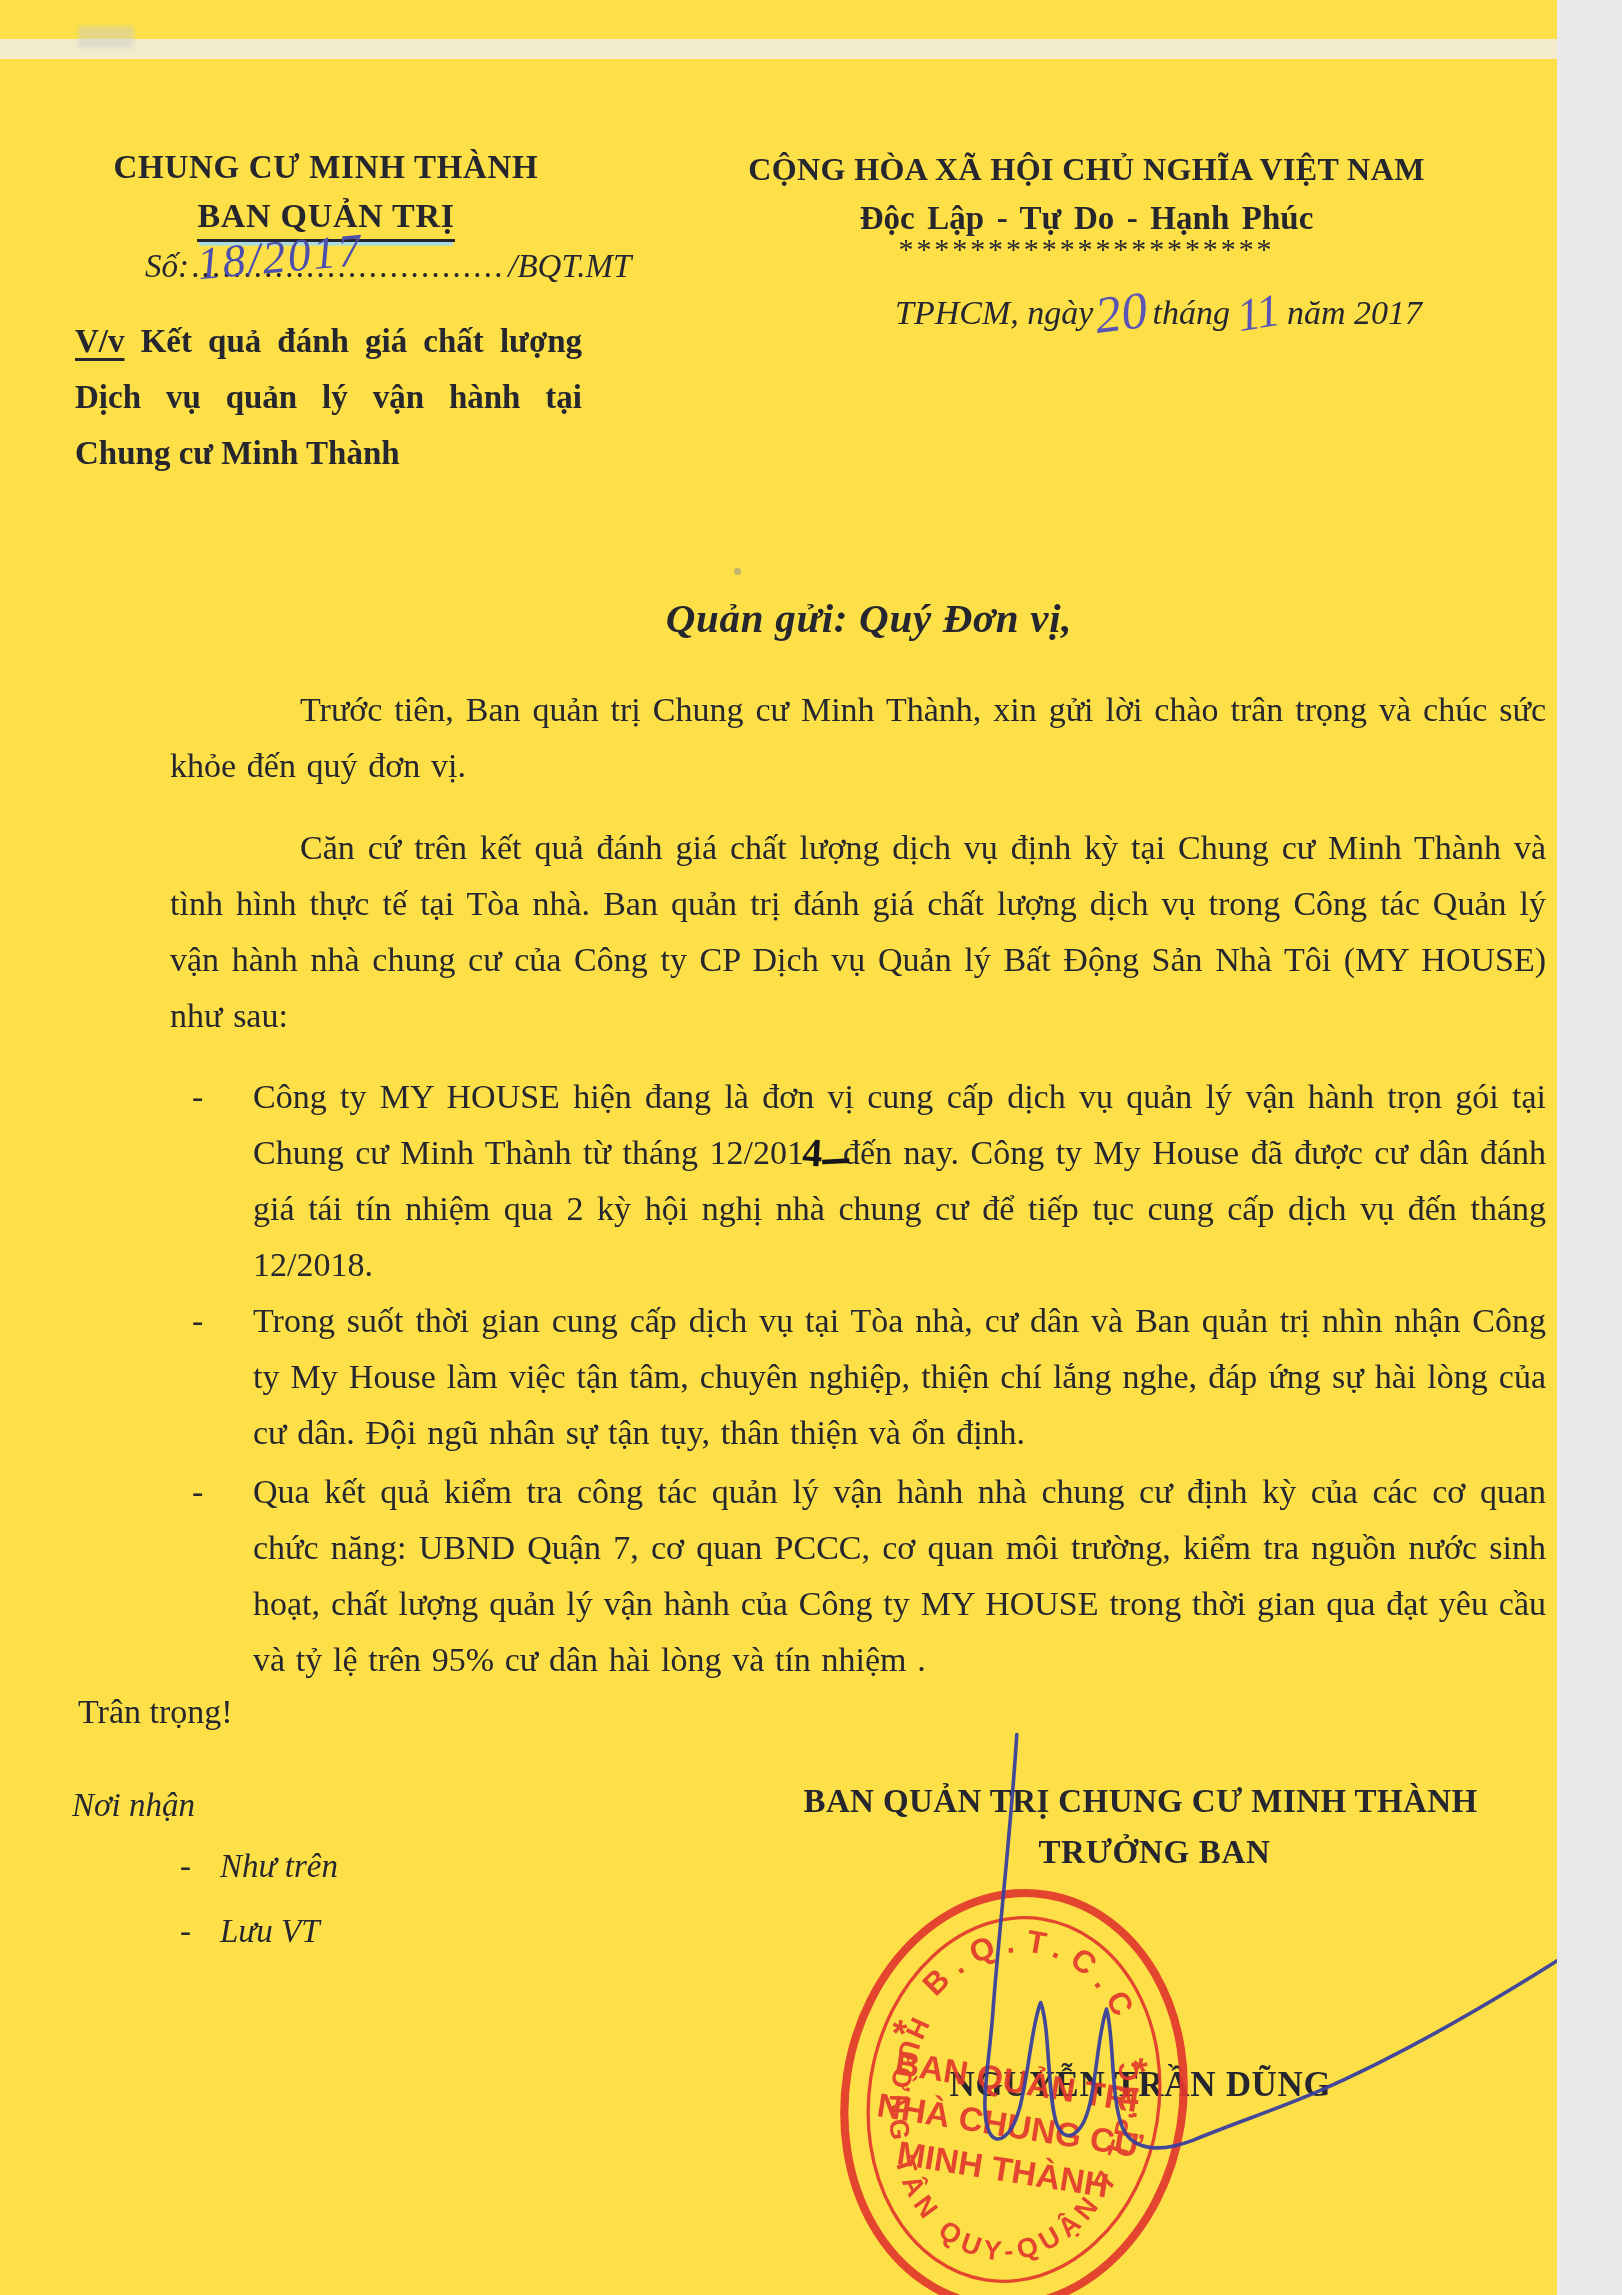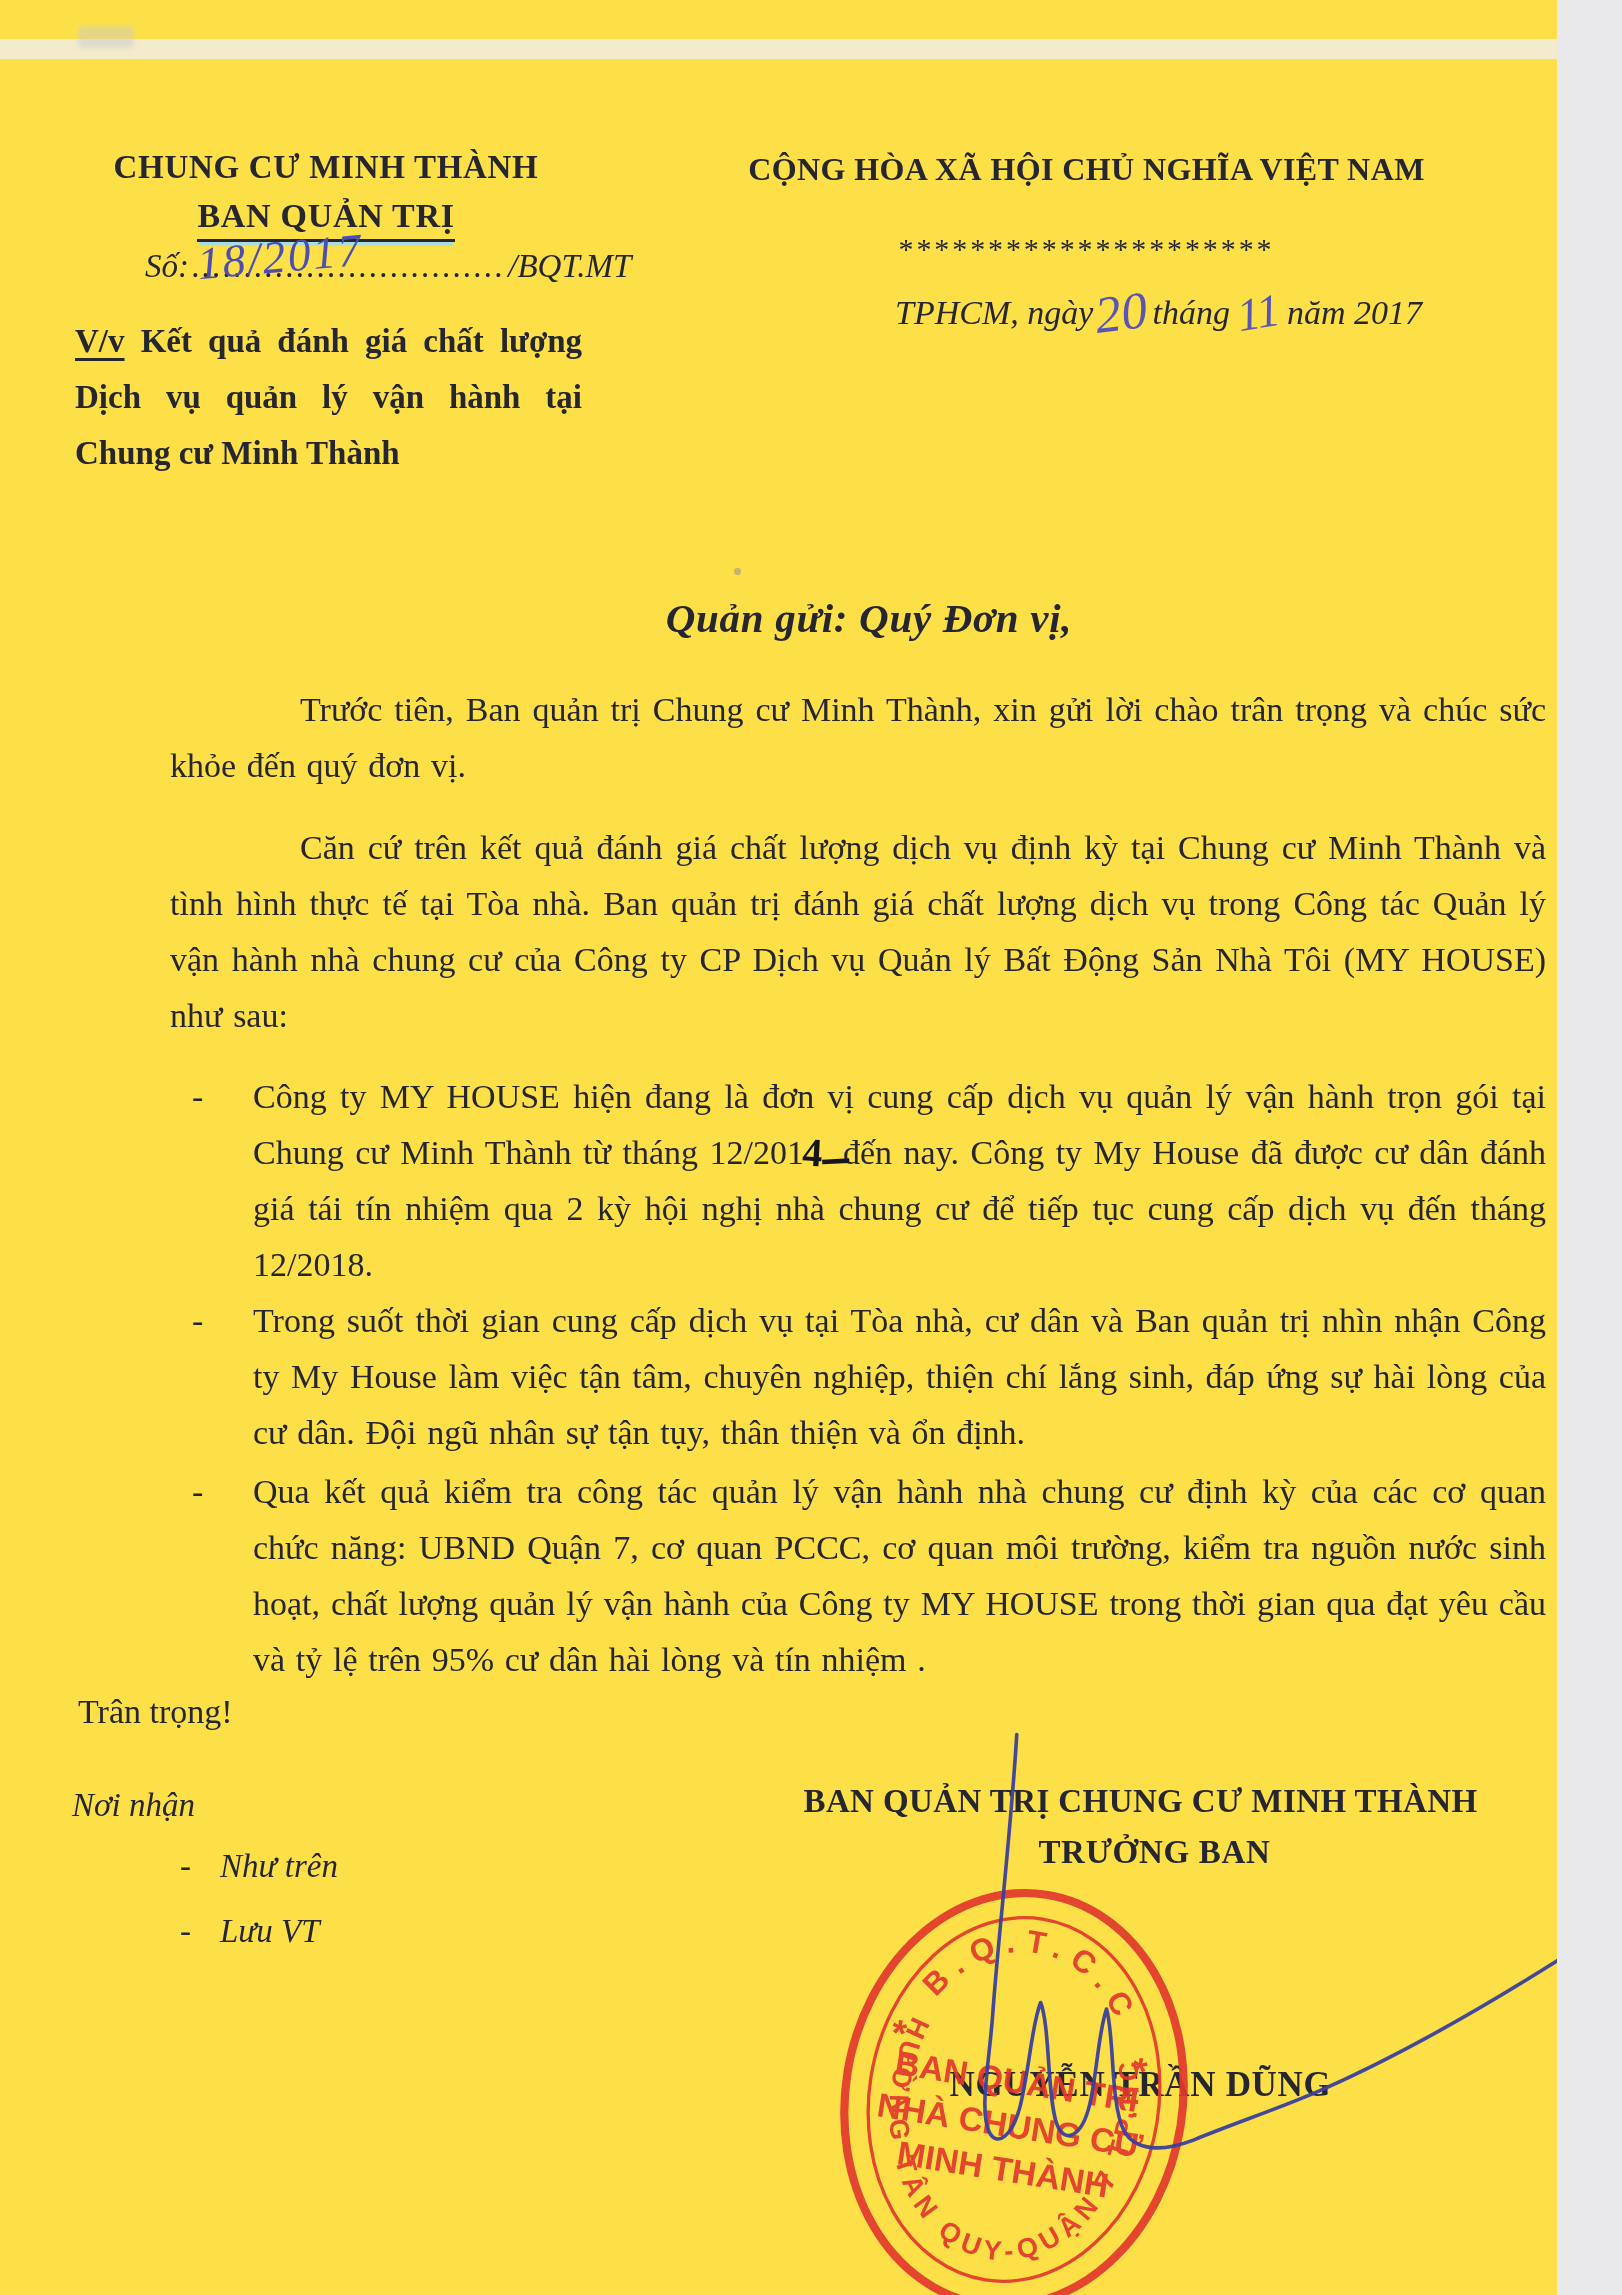--- a/index.html
+++ b/index.html
@@ -82,37 +82,38 @@
   <div class="abs refline i">
     <span>Số:</span><span class="dots">..............................</span><span>/BQT.MT</span>
   </div>
   <div class="abs hand-ref">18/2017</div>
   <div class="abs subject jus">
     <span class="vv">V/v</span>
     <span>Kết quả đánh giá chất lượng Dịch vụ quản lý vận hành tại Chung cư Minh Thành</span>
   </div>
 
   <div class="abs center nat1">CỘNG HÒA XÃ HỘI CHỦ NGHĨA VIỆT NAM</div>
+  <div class="abs center nat2">Độc Lập - Tự Do - Hạnh Phúc</div>
   <div class="abs center stars">*********************</div>
   <div class="abs center dateline">
     <span>TPHCM, ngày</span><span class="hand-day">20</span><span>tháng</span><span class="hand-month">11</span><span>năm 2017</span>
   </div>
 
   <div class="abs center salutation">Quản gửi: Quý Đơn vị,</div>
 
   <div class="abs body-par jus p1">Trước tiên, Ban quản trị Chung cư Minh Thành, xin gửi lời chào trân trọng và chúc sức khỏe đến quý đơn vị.</div>
   <div class="abs body-par jus p2">Căn cứ trên kết quả đánh giá chất lượng dịch vụ định kỳ tại Chung cư Minh Thành và tình hình thực tế tại Tòa nhà. Ban quản trị đánh giá chất lượng dịch vụ trong Công tác Quản lý vận hành nhà chung cư của Công ty CP Dịch vụ Quản lý Bất Động Sản Nhà Tôi (MY HOUSE) như sau:</div>
 
   <div class="abs bullet bu1">
     <span class="marker">-</span>
     <span class="btext"><span>Công ty MY HOUSE hiện đang là đơn vị cung cấp dịch vụ quản lý vận hành trọn gói tại Chung cư Minh Thành từ tháng 12/201</span><span class="hand4">4</span><span>đến nay. Công ty My House đã được cư dân đánh giá tái tín nhiệm qua 2 kỳ hội nghị nhà chung cư để tiếp tục cung cấp dịch vụ đến tháng 12/2018.</span></span>
   </div>
   <div class="abs bullet bu2">
     <span class="marker">-</span>
-    <span class="btext">Trong suốt thời gian cung cấp dịch vụ tại Tòa nhà, cư dân và Ban quản trị nhìn nhận Công ty My House làm việc tận tâm, chuyên nghiệp, thiện chí lắng sinh, đáp ứng sự hài lòng của cư dân. Đội ngũ nhân sự tận tụy, thân thiện và ổn định.</span>
+    <span class="btext">Trong suốt thời gian cung cấp dịch vụ tại Tòa nhà, cư dân và Ban quản trị nhìn nhận Công ty My House làm việc tận tâm, chuyên nghiệp, thiện chí lắng nghe, đáp ứng sự hài lòng của cư dân. Đội ngũ nhân sự tận tụy, thân thiện và ổn định.</span>
   </div>
   <div class="abs bullet bu3">
     <span class="marker">-</span>
     <span class="btext">Qua kết quả kiểm tra công tác quản lý vận hành nhà chung cư định kỳ của các cơ quan chức năng: UBND Quận 7, cơ quan PCCC, cơ quan môi trường, kiểm tra nguồn nước sinh hoạt, chất lượng quản lý vận hành của Công ty MY HOUSE trong thời gian qua đạt yêu cầu và tỷ lệ trên 95% cư dân hài lòng và tín nhiệm .</span>
   </div>
 
   <div class="abs closing">Trân trọng!</div>
   <div class="abs recip-label">Nơi nhận</div>
   <div class="recip-item ri1">
     <span>-</span>

